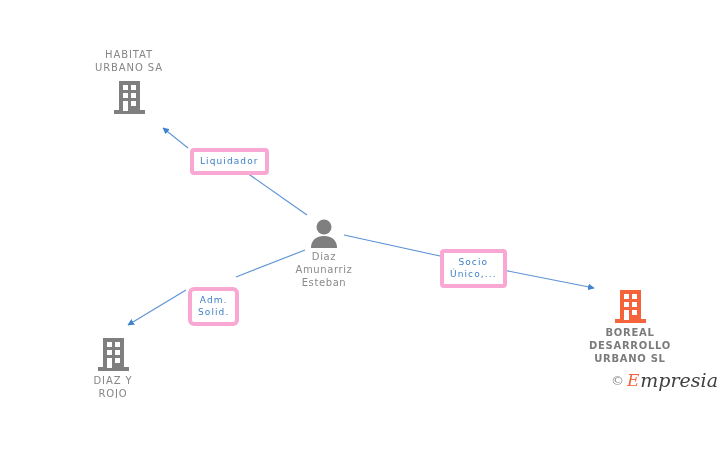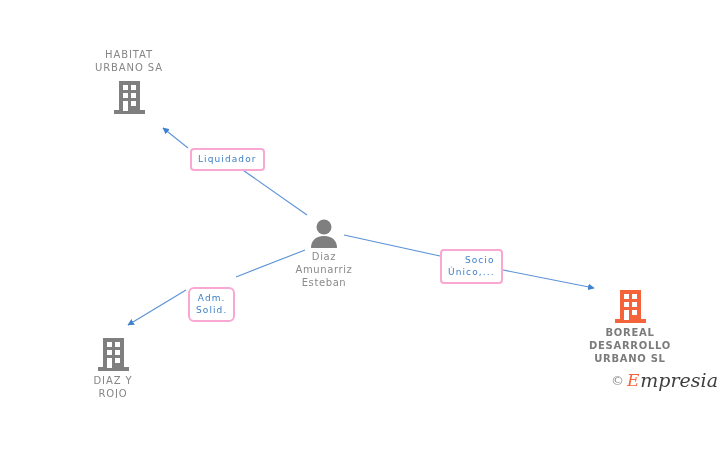--- a/index.html
+++ b/index.html
@@ -54,21 +54,21 @@
     letter-spacing: 0.6px;
     color: #8a8a8a;
   }
   .node.above .node-label {
     margin-top: 0;
     margin-bottom: 5px;
   }
   .edge-label {
     position: absolute;
     box-sizing: border-box;
-    border: 2px solid #f9a8d4;
+    border: 4px solid #f9a8d4;
     border-radius: 4px;
     background: #ffffff;
     color: #3c7fc6;
     font-size: 9px;
     line-height: 12px;
     letter-spacing: 1.1px;
     text-align: center;
     padding: 3px 6px 4px 6px;
     white-space: pre-line;
   }
@@ -191,21 +191,21 @@
     <span class="node-label focus-label">BOREAL
 DESARROLLO
 URBANO SL</span>
   </div>
 
   <div class="edge-label" style="left:190px; top:148px;">Liquidador</div>
 
   <div class="edge-label" style="left:188px; top:287px;border-radius:6px;">Adm.
 Solid.</div>
 
-  <div class="edge-label" style="left:440px; top:249px;text-align:right;">Socio
+  <div class="edge-label" style="left:440px; top:249px;">Socio
 Único,...</div>
 
   <div class="watermark">
     <span class="wm-c">©</span>
     <span class="wm-e">E</span>
     <span class="wm-rest">mpresia</span>
   </div>
 
 </div>
 

